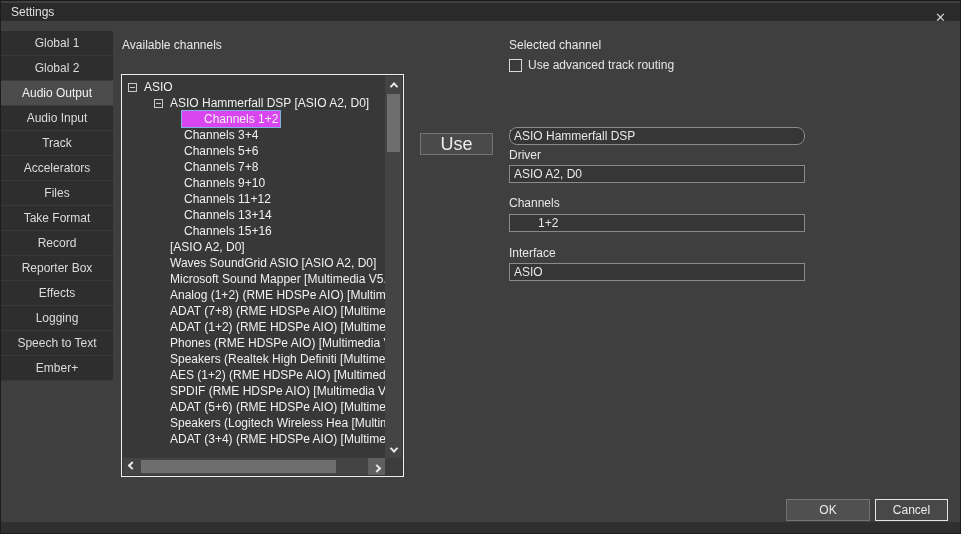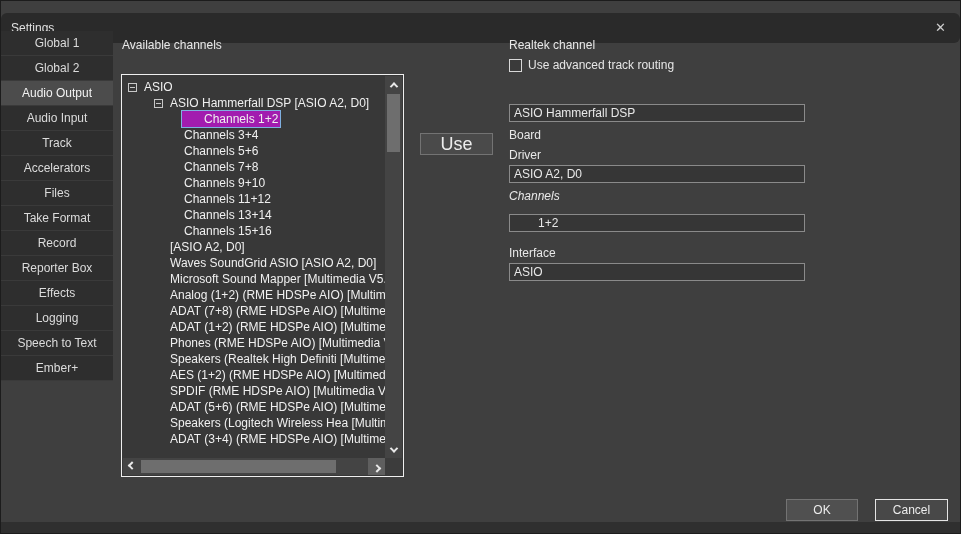--- a/index.html
+++ b/index.html
@@ -5,22 +5,22 @@
   * { box-sizing: border-box; margin: 0; padding: 0; }
   body { background:#222; font-family:"Liberation Sans", sans-serif; }
   .window {
     position:relative; width:961px; height:534px;
     background:#3f3f3f; overflow:hidden;
     border:1px solid #1c1c1c;
     color:#e6e6e6; font-size:12px;
   }
   
   .titlebar {
-    position:absolute; left:0; top:12px; width:100%; height:30px;
-    background:#2a2a2a; display:flex; align-items:center;border-radius:6px;
+    position:absolute; left:0; top:2px; width:100%; height:18px;
+    background:#2a2a2a; display:flex; align-items:center;
   }
   .titlebar .title { margin-left:10px; color:#e0e0e0; }
   .titlebar .close { position:absolute; right:14px; top:0; line-height:30px; color:#cfcfcf; font-size:13px; cursor:pointer; }
   
   .sidebar { position:absolute; left:0; top:30px; width:112px; }
   .side-item {
     height:25px; line-height:24px; text-align:center;
     background:#2e2e2e; border-bottom:1px solid #3a3a3a;
     color:#dcdcdc; cursor:pointer;
   }
@@ -45,21 +45,21 @@
   .l0 { padding-left:5px; }
   .l1 { padding-left:31px; }
   .l1b { padding-left:45px; }
   .l2 { padding-left:59px; }
   .expander {
     width:9px; height:9px; border:1px solid #c8c8c8; margin-right:5px;
     display:inline-flex; align-items:center; justify-content:center; flex:none;
   }
   .expander .minus { width:5px; height:1px; background:#c8c8c8; }
   .tlabel { padding:1px 2px; }
-  .trow.sel .tlabel { background:#a21caf; outline:1px solid #7fb0e0;padding-left:22px; }
+  .trow.sel .tlabel { background:#d946ef; outline:1px solid #7fb0e0;padding-left:22px; }
   
   .vscroll { position:absolute; top:1px; right:1px; bottom:18px; width:17px; background:#444; }
   .sb-btn { position:absolute; width:17px; height:17px; display:flex; align-items:center; justify-content:center; cursor:pointer; }
   .sb-up { top:0; }
   .sb-down { bottom:0; }
   .vthumb { position:absolute; left:2px; top:18px; width:13px; height:58px; background:#6e6e6e; cursor:pointer; }
   .hscroll { position:absolute; left:1px; right:18px; bottom:1px; height:17px; background:#444; }
   .sb-left { left:0; top:0; }
   .sb-right { right:0; top:0; background:#5f5f5f; }
   .hthumb { position:absolute; left:18px; top:2px; width:195px; height:13px; background:#6e6e6e; cursor:pointer; }
@@ -80,32 +80,32 @@
   .checkbox {
     width:13px; height:13px; border:1px solid #d8d8d8; background:#3a3a3a;
     display:inline-block; margin-right:6px; cursor:pointer; flex:none;
   }
   .field-label { position:absolute; left:508px; color:#e8e8e8; }
   .field-input {
     position:absolute; left:508px; width:296px; height:18px;
     background:#363636; border:1px solid #8a8a8a; color:#e8e8e8;
     font-family:"Liberation Sans", sans-serif; font-size:12px; padding:0 4px;
   }
-  .lbl-board { top:98px;margin-top:29px; }   .inp-board { top:103px; }
+  .lbl-board { top:98px;margin-top:29px; }   .inp-board { top:126px;border-radius:8px; }
   .lbl-driver { top:147px; } .inp-driver { top:164px; }
-  .lbl-channels { top:188px;font-style:italic; } .inp-channels { top:213px;padding-left:28px; }
+  .lbl-channels { top:195px; } .inp-channels { top:213px;padding-left:28px; }
   .lbl-interface { top:245px; } .inp-interface { top:262px; }
   
   .footer-strip { position:absolute; left:0; bottom:0; width:100%; height:11px; background:#2f2f2f; }
   .btn {
     position:absolute; top:498px; height:22px;
     font-family:"Liberation Sans", sans-serif; font-size:12px;
     color:#ececec; cursor:pointer;
   }
-  .btn-ok { left:785px; width:72px; background:#505050; border:1px solid #737373; }
+  .btn-ok { left:785px; width:84px; background:#505050; border:1px solid #737373; }
   .btn-cancel { left:874px; width:73px; background:#484848; border:1px solid #e4e4e4; }
 </style>
 </head>
 <body>
 
 <div class="window">
 
   <div class="titlebar">
     <span class="title">Settings</span>
     <span class="close">✕</span>
@@ -226,21 +226,21 @@
       <div class="hthumb"></div>
       <div class="sb-btn sb-right">
           <span class="chev chev-right"></span>
         </div>
     </div>
     <div class="sb-corner"></div>
   </div>
 
   <button class="use-btn">Use</button>
 
-  <div class="sect-label selch-label">Realtek channel</div>
+  <div class="sect-label selch-label">Selected channel</div>
 
   <div class="check-row">
     <span class="checkbox"></span>
     <span>Use advanced track routing</span>
   </div>
 
   <div class="field-label lbl-board">Board</div>
   <input class="field-input inp-board" value="ASIO Hammerfall DSP" style="">
 
   <div class="field-label lbl-driver">Driver</div>

